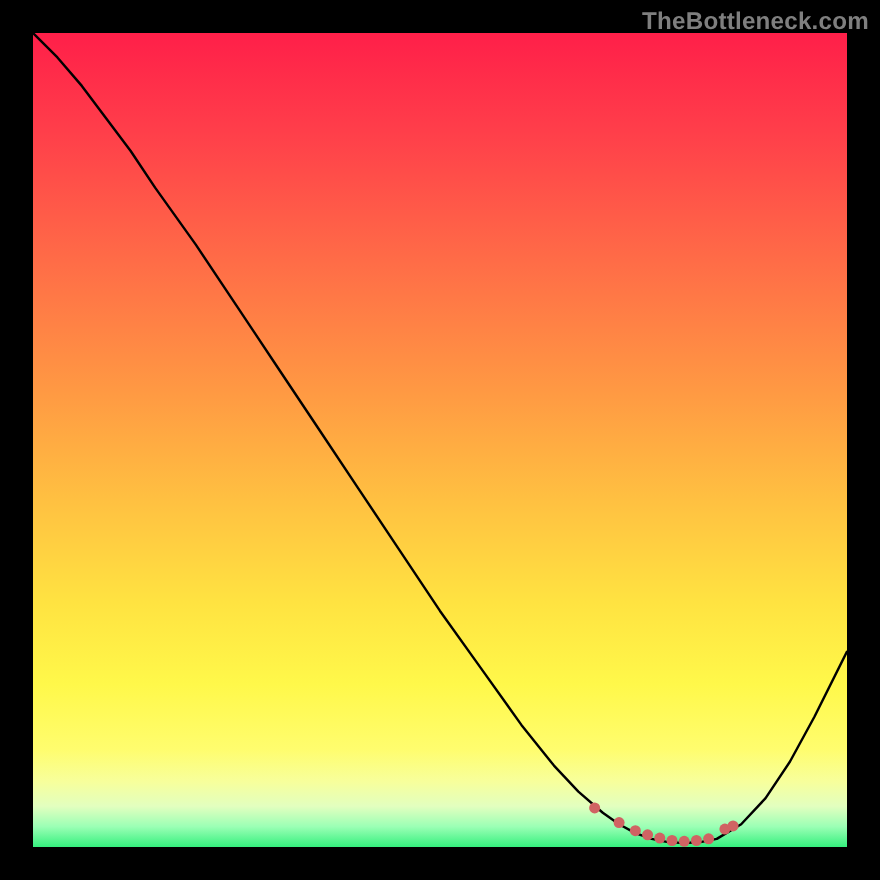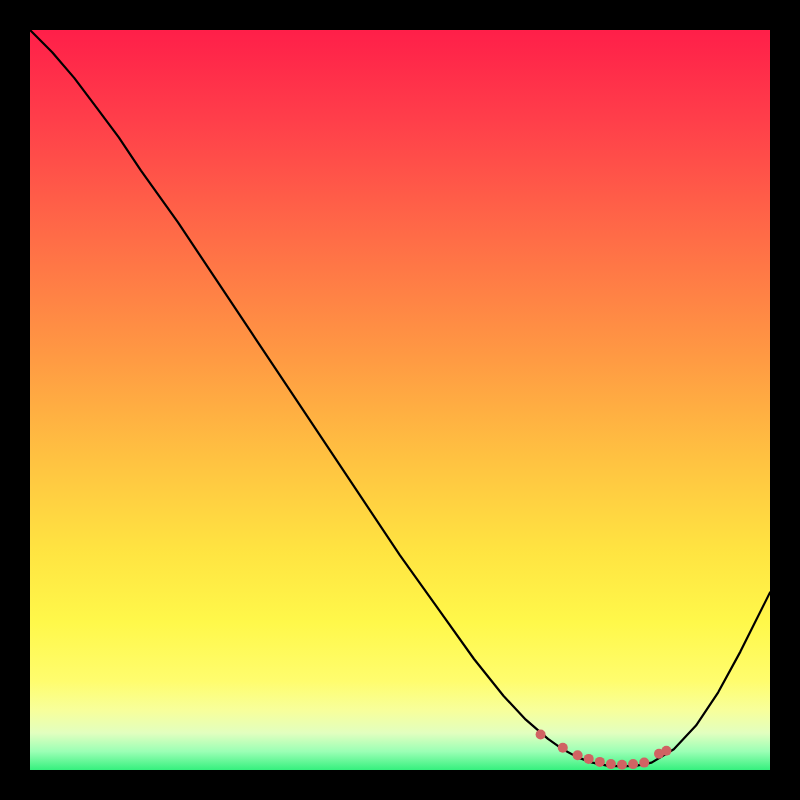--- a/index.html
+++ b/index.html
@@ -68,20 +68,21 @@
     stroke-linejoin: round;
   }
   .curve circle.dot {
     fill: #d06363;
   }
 </style>
 </head>
 <body>
 <div class="frame">
 
+  <div class="watermark">TheBottleneck.com</div>
 
   <div class="plot-area">
     <div class="gradient-bg"></div>
     <svg class="curve" viewBox="0 0 740 740" preserveAspectRatio="none">
       <path id="curve-path" class="main" d="M0.0 0.0 L22.2 22.2 L44.4 48.1 L66.6 77.7 L88.8 107.3 L111.0 140.6 L148.0 192.4 L185.0 247.9 L222.0 303.4 L259.0 358.9 L296.0 414.4 L333.0 469.9 L370.0 525.4 L407.0 577.2 L444.0 629.0 L473.6 666.0 L495.8 689.7 L518.0 708.9 L532.8 719.3 L547.6 727.4 L562.4 732.6 L577.2 735.6 L592.0 736.3 L606.8 735.6 L621.6 732.6 L643.8 719.3 L666.0 695.6 L688.2 662.3 L710.4 621.6 L740.0 562.4"></path>
       <g id="dots-group">
           <circle class="dot" cx="510.6" cy="704.5" r="5"></circle>
           <circle class="dot" cx="532.8" cy="717.8" r="5"></circle>
           <circle class="dot" cx="547.6" cy="725.2" r="5"></circle>
           <circle class="dot" cx="558.7" cy="728.9" r="5"></circle>

